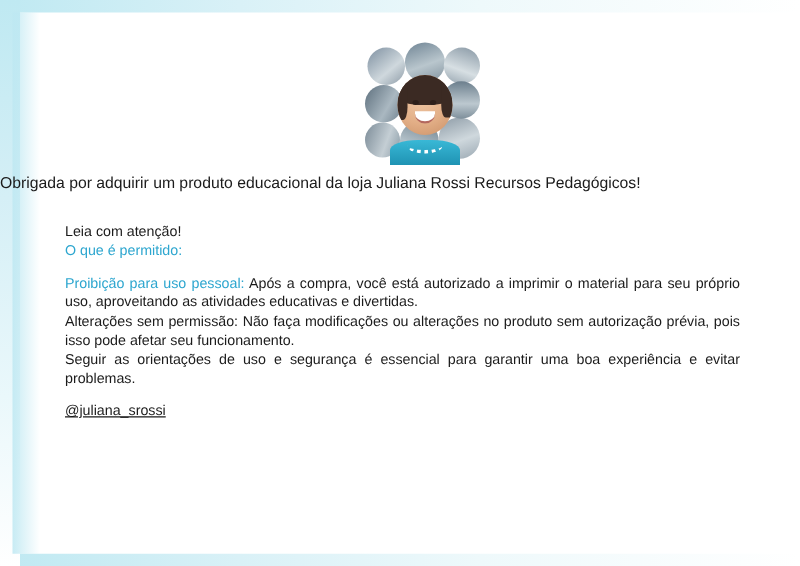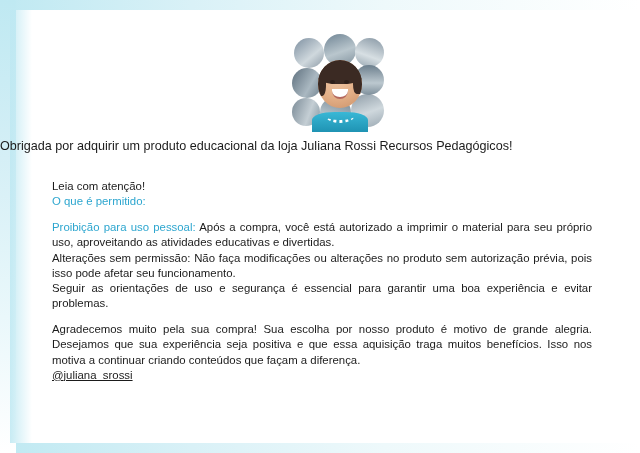--- a/index.html
+++ b/index.html
@@ -190,17 +190,16 @@
   <div class="heading">Obrigada por adquirir um produto educacional da loja Juliana Rossi Recursos Pedagógicos!</div>
 
   <div class="body">
     <p class="blk">Leia com atenção!</p>
     <p class="accent">O que é permitido:</p>
     <div class="sp"></div>
     <p><span class="accent">Proibição para uso pessoal:</span><span class="blk"> Após a compra, você está autorizado a imprimir o material para seu próprio uso, aproveitando as atividades educativas e divertidas.</span></p>
     <p class="blk">Alterações sem permissão: Não faça modificações ou alterações no produto sem autorização prévia, pois isso pode afetar seu funcionamento.</p>
     <p class="blk">Seguir as orientações de uso e segurança é essencial para garantir uma boa experiência e evitar problemas.</p>
     <div class="sp"></div>
-    <p class="blk">Agradecemos muito pela sua compra! Sua escolha por nosso produto é motivo de grande alegria. Desejamos que sua experiência seja positiva e que essa aquisição traga muitos benefícios. Isso nos motiva a continuar criando conteúdos que façam a diferença.</p>
     <p class="handle">@juliana_srossi</p>
   </div>
 
 </div>
 
 </body></html>

